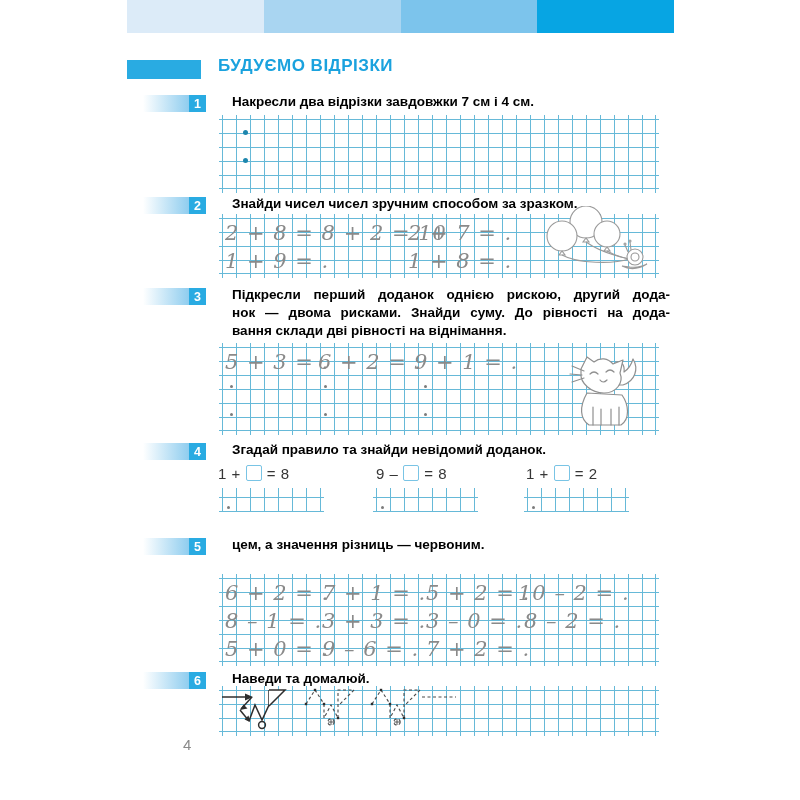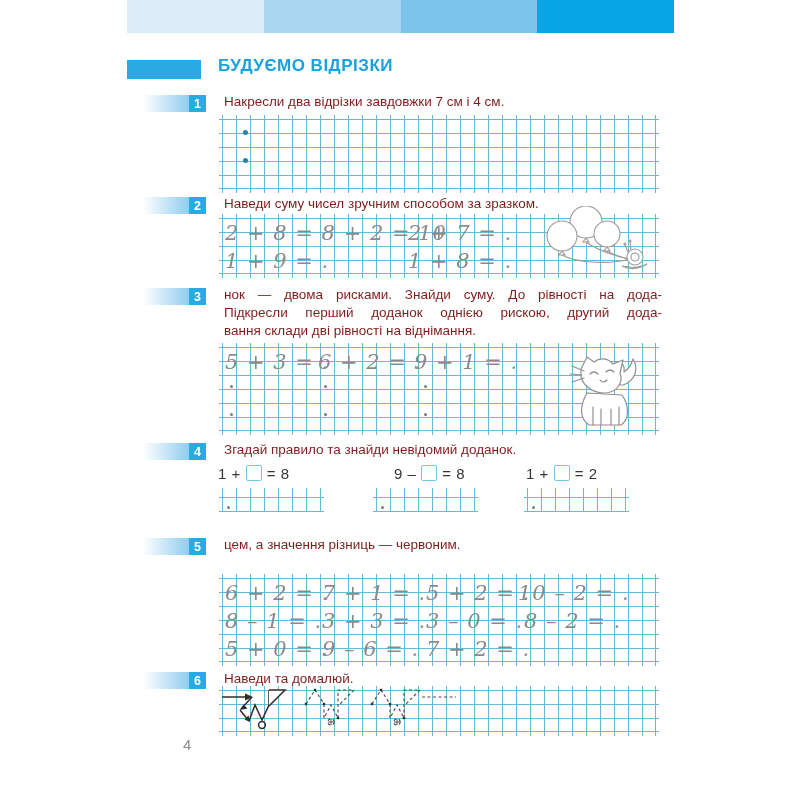--- a/index.html
+++ b/index.html
@@ -15,21 +15,21 @@
   #page-title{position:absolute;left:218px;top:56px;font-size:17px;font-weight:bold;
               color:#1aa2de;letter-spacing:.5px;}
 
   
   .badge{position:absolute;left:143px;width:63px;height:17px;display:flex;}
   .badge .grad{flex:1;background:linear-gradient(90deg,rgba(255,255,255,0),#8fcdef);}
   .badge .num{width:17px;height:17px;background:#29abe2;color:#fff;font-weight:bold;
               font-size:12.5px;display:flex;align-items:center;justify-content:center;}
 
   
-  .task{position:absolute;left:224px;width:438px;font-size:13.5px;line-height:18px;color:#7f1d1d;}
+  .task{position:absolute;left:232px;width:438px;font-size:13.5px;line-height:18px;color:#000000;font-weight:bold;}
   .task .jline{text-align:justify;text-align-last:justify;}
   .task .lline{text-align:left;}
 
   
   .grid{position:absolute;text-align:center;}
   .grid .vl{position:absolute;left:0;right:0;top:-4px;bottom:-4px;
     background-image:repeating-linear-gradient(to right,#66b9d8 0,#66b9d8 1px,transparent 1px,transparent 14px);
     border-right:1px solid #66b9d8;}
   .grid .hl{position:absolute;left:-3px;right:-3px;top:0;bottom:0;
     background-image:repeating-linear-gradient(to bottom,#66b9d8 0,#66b9d8 1px,transparent 1px,transparent 14px);
@@ -82,21 +82,21 @@
     <div class="hl"></div>
     <div class="vl"></div>
     <div class="bluedot" style="left:21px;top:11px"></div>
     <div class="bluedot" style="left:21px;top:39px"></div>
   </div>
 
   <div class="badge" style="top:197px">
     <div class="grad"></div>
     <div class="num">2</div>
   </div>
-  <div class="task lline" style="top:195px">Наведи суму чисел зручним способом за зразком.</div>
+  <div class="task lline" style="top:195px">Знайди чисел чисел зручним способом за зразком.</div>
   <div class="grid" style="left:222px;top:218px;width:434px;height:56px">
     <div class="hl"></div>
     <div class="vl"></div>
     <span class="hand" style="left:3px;top:1px">2 + 8 = 8 + 2 = 10</span>
     <span class="hand" style="left:186px;top:1px">2 + 7 = .</span>
     <span class="hand" style="left:3px;top:29px">1 + 9 = .</span>
     <span class="hand" style="left:186px;top:29px">1 + 8 = .</span>
     <svg class="illu" style="left:312px;top:-12px" width="125" height="70" viewBox="0 0 125 70">
       <g stroke="#9a9a9a" fill="#ffffff" stroke-width="1.1">
         <circle cx="52" cy="16" r="16"></circle>
@@ -116,22 +116,22 @@
           <circle cx="96" cy="35" r="1"></circle>
       </g>
     </svg>
   </div>
 
   <div class="badge" style="top:288px">
     <div class="grad"></div>
     <div class="num">3</div>
   </div>
   <div class="task" style="top:286px">
+    <div class="jline">Підкресли перший доданок однією рискою, другий дода-</div>
     <div class="jline">нок — двома рисками. Знайди суму. До рівності на дода-</div>
-    <div class="jline">Підкресли перший доданок однією рискою, другий дода-</div>
     <div class="lline">вання склади дві рівності на віднімання.</div>
   </div>
   <div class="grid" style="left:222px;top:347px;width:434px;height:84px">
     <div class="hl"></div>
     <div class="vl"></div>
     <span class="hand" style="left:3px;top:1px">5 + 3 = .</span>
     <span class="hand" style="left:96px;top:1px">6 + 2 = .</span>
     <span class="hand" style="left:192px;top:1px">9 + 1 = .</span>
     <div class="pdot" style="left:8px;top:38px"></div>
     <div class="pdot" style="left:102px;top:38px"></div>
@@ -151,21 +151,21 @@
     </svg>
   </div>
 
   <div class="badge" style="top:443px">
     <div class="grad"></div>
     <div class="num">4</div>
   </div>
   <div class="task lline" style="top:441px">Згадай правило та знайди невідомий доданок.</div>
 
   <span class="peq" style="left:218px"><span>1 +</span><span class="box"></span><span>= 8</span></span>
-  <span class="peq" style="left:394px"><span>9 –</span><span class="box"></span><span>= 8</span></span>
+  <span class="peq" style="left:376px"><span>9 –</span><span class="box"></span><span>= 8</span></span>
   <span class="peq" style="left:526px"><span>1 +</span><span class="box"></span><span>= 2</span></span>
 
   <div class="strip" style="left:222px">
     <div class="hl"></div>
     <div class="vl"></div>
     <div class="pdot" style="left:5px;top:9px"></div>
   </div>
   <div class="strip" style="left:376px">
     <div class="hl"></div>
     <div class="vl"></div>

